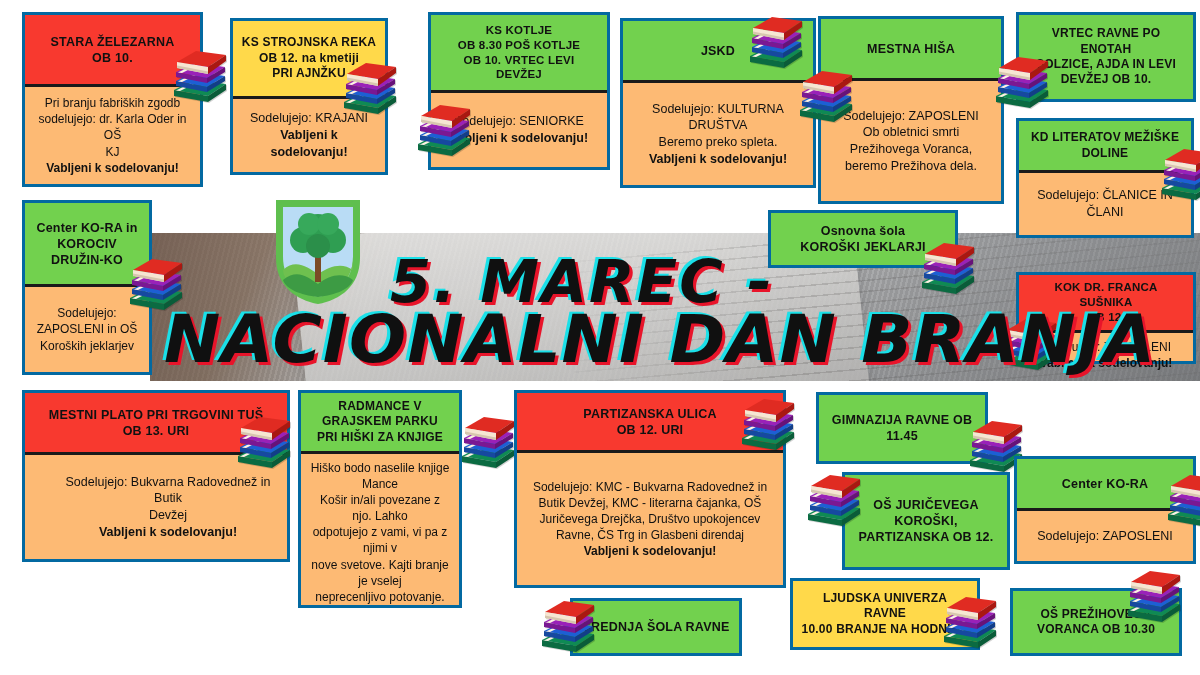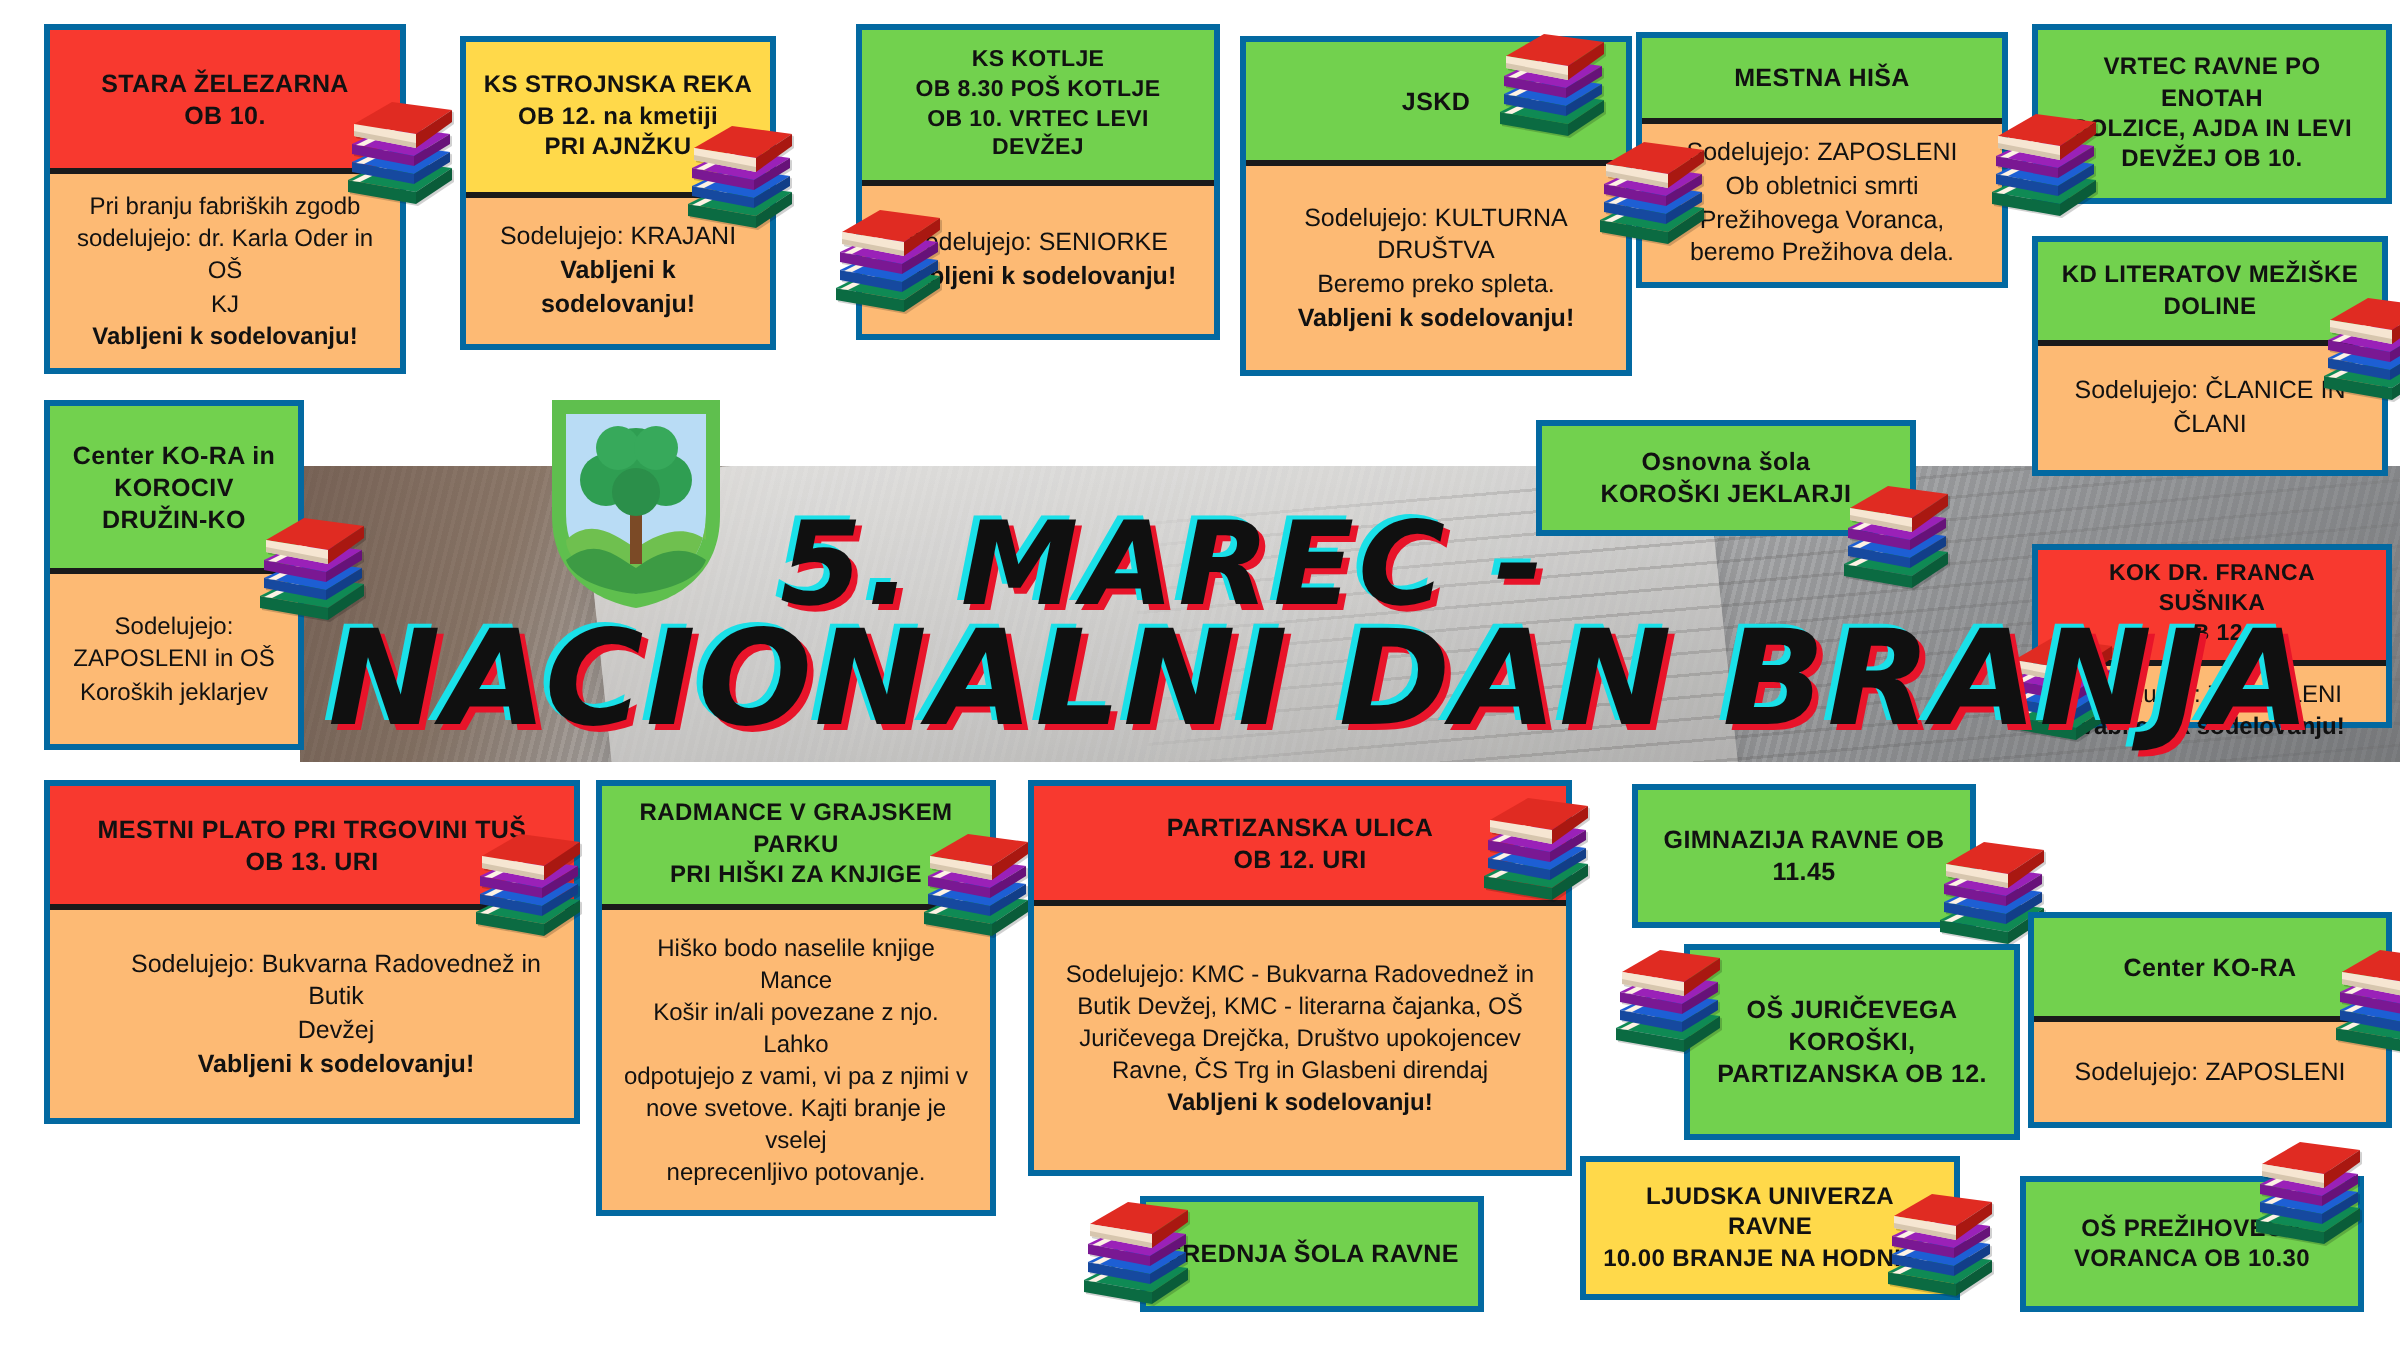--- a/index.html
+++ b/index.html
@@ -329,21 +329,21 @@
     </g>
 
     <g>
       <path d="M9 16 L28 5 L58 9 L40 21 Z" fill="#e02b22"></path>
       <path d="M9 16 L9 22 L40 28 L40 21 Z" fill="#f6e6d2"></path>
       <path d="M40 21 L58 9 L58 15 L40 28 Z" fill="#a91811"></path>
       <path d="M9 22 L40 28 L40 25.5 L9 19.5 Z" fill="#d7c6ae"></path>
     </g>
   </svg>
 </div>
-      <div class="card" style="left: 818px; top: 16px; width: 186px; height: 128px;">
+      <div class="card" style="left: 818px; top: 16px; width: 186px; height: 188px;">
         <div class="hd green" style="height: 62px; font-size: 12.5px;">
           <div>
             <div>MESTNA HIŠA</div>
           </div>
         </div>
         <div class="bd" style="font-size: 12.5px;">
           <div>
             <div>Sodelujejo: ZAPOSLENI</div>
             <div>Ob obletnici smrti</div>
             <div>Prežihovega Voranca,</div>
@@ -644,21 +644,21 @@
     </g>
 
     <g>
       <path d="M9 16 L28 5 L58 9 L40 21 Z" fill="#e02b22"></path>
       <path d="M9 16 L9 22 L40 28 L40 21 Z" fill="#f6e6d2"></path>
       <path d="M40 21 L58 9 L58 15 L40 28 Z" fill="#a91811"></path>
       <path d="M9 22 L40 28 L40 25.5 L9 19.5 Z" fill="#d7c6ae"></path>
     </g>
   </svg>
 </div>
-      <div class="card" style="left: 298px; top: 390px; width: 200px; height: 218px;">
+      <div class="card" style="left: 298px; top: 390px; width: 164px; height: 218px;">
         <div class="hd green" style="height: 62px; font-size: 12px;">
           <div>
             <div>RADMANCE V GRAJSKEM PARKU</div>
             <div>PRI HIŠKI ZA KNJIGE</div>
           </div>
         </div>
         <div class="bd" style="font-size: 12px;">
           <div>
             <div>Hiško bodo naselile knjige Mance</div>
             <div>Košir in/ali povezane z njo. Lahko</div>

